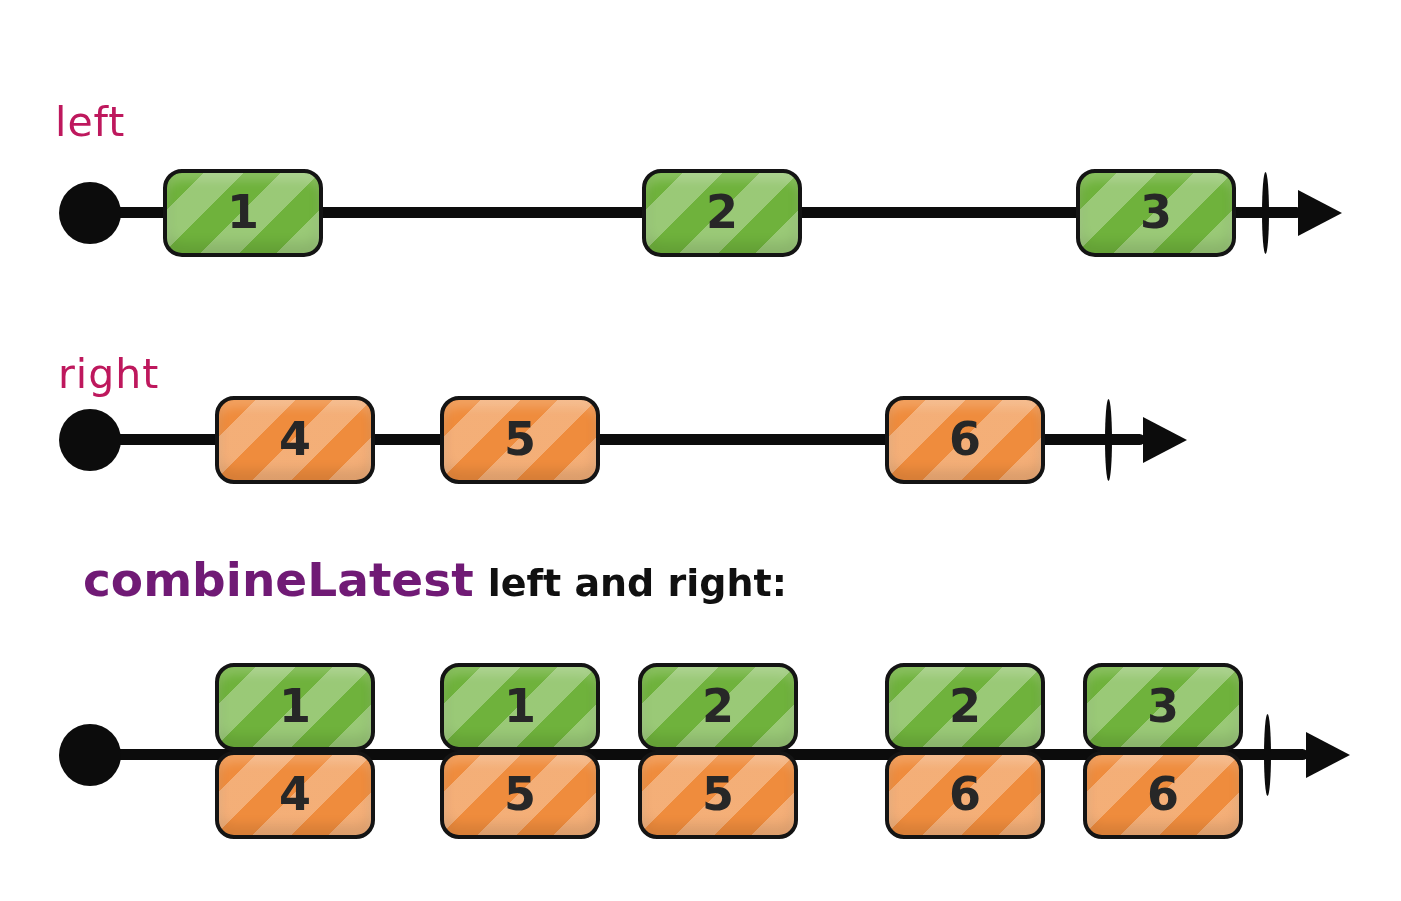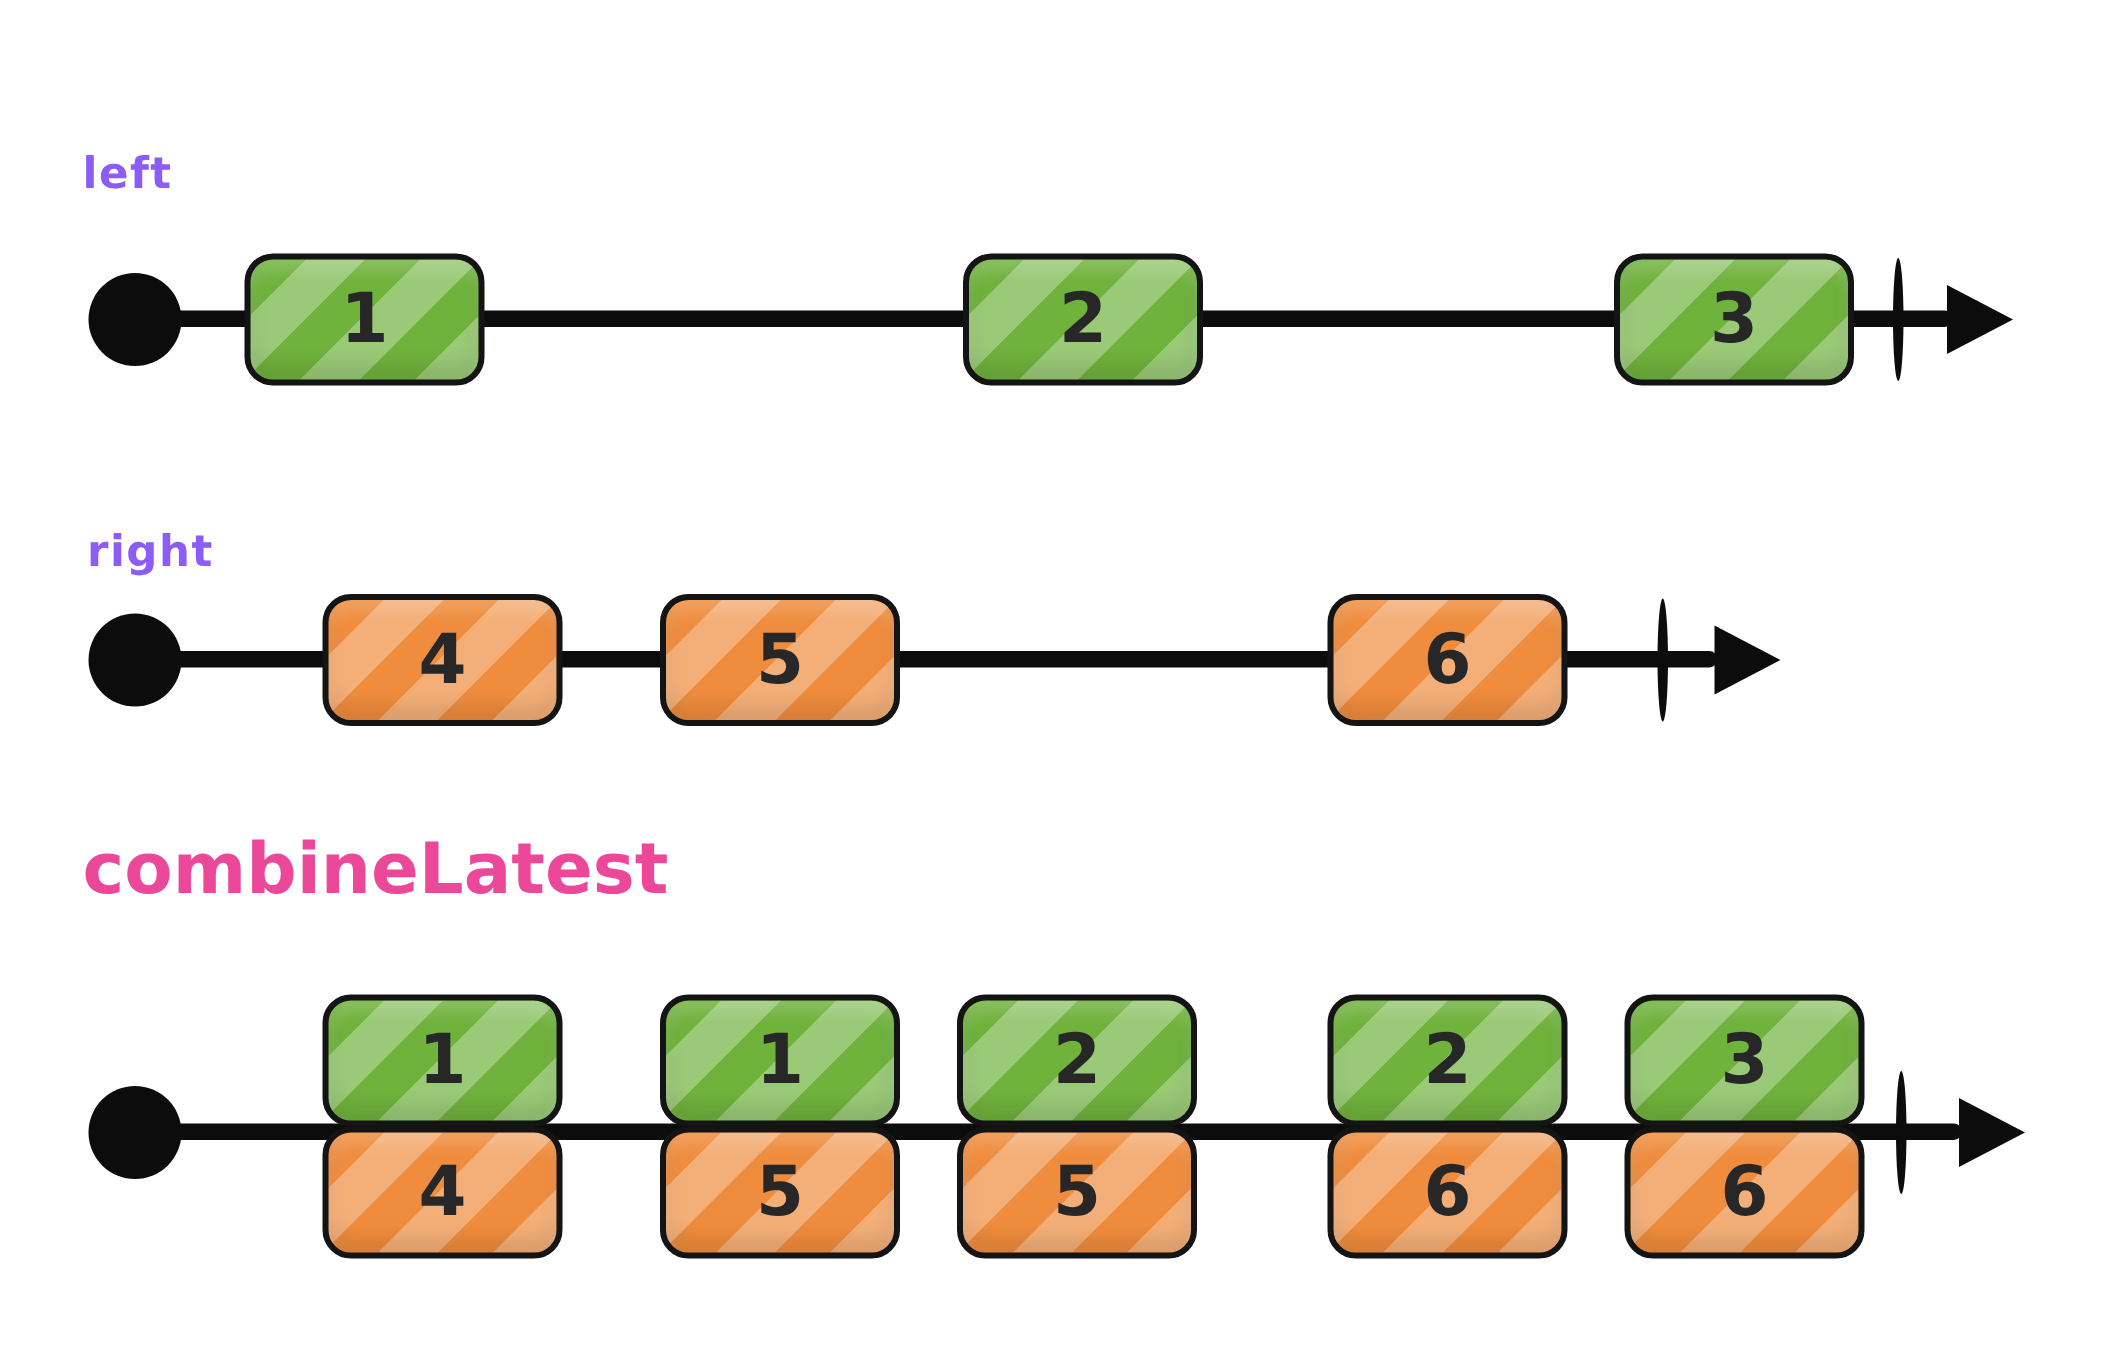--- a/index.html
+++ b/index.html
@@ -7,33 +7,33 @@
     position: relative;
     width: 1401px;
     height: 901px;
     background: #ffffff;
     overflow: hidden;
     font-family: "DejaVu Sans", sans-serif;
     color: #111;
   }
   .stream-label {
     position: absolute;
-    font-size: 29px;
-    font-weight: 700;
-    color: #8b5cf6;
+    font-size: 41px;
+    font-weight: 400;
+    color: #be185d;
     letter-spacing: 1px;
   }
   .title-row {
     position: absolute;
     display: flex;
     align-items: baseline;
     gap: 14px;
     white-space: nowrap;
   }
-  .title-operator { font-size: 47px; font-weight: 800; color: #ec4899; }
+  .title-operator { font-size: 47px; font-weight: 800; color: #701a75; margin-left: 28px; }
   .title-suffix   { font-size: 38px; font-weight: 600; color: #101010; }
 
   .tl-line {
     position: absolute;
     height: 11px;
     background: var(--color-ink, #0c0c0c);
     border-radius: 6px;
     z-index: 1;
   }
   .tl-dot {
@@ -124,20 +124,21 @@
   </div>
   <div class="marble orange" style="left:440px; top:396px;">
     <span class="marble-value">5</span>
   </div>
   <div class="marble orange" style="left:885px; top:396px;">
     <span class="marble-value">6</span>
   </div>
 
   <div class="title-row" style="left:55px; top:552px;">
     <span class="title-operator">combineLatest</span>
+    <span class="title-suffix">left and right:</span>
   </div>
 
   <div class="tl-dot" style="left:59px;  top:724px;"></div>
   <div class="tl-line" style="left:90px;  top:749px; width:1218px;"></div>
   <div class="tl-tick" style="left:1264px; top:714px;"></div>
   <div class="tl-arrow" style="left:1306px; top:732px;"></div>
 
   <div class="marble green" style="left:215px; top:663px;">
     <span class="marble-value">1</span>
   </div>

